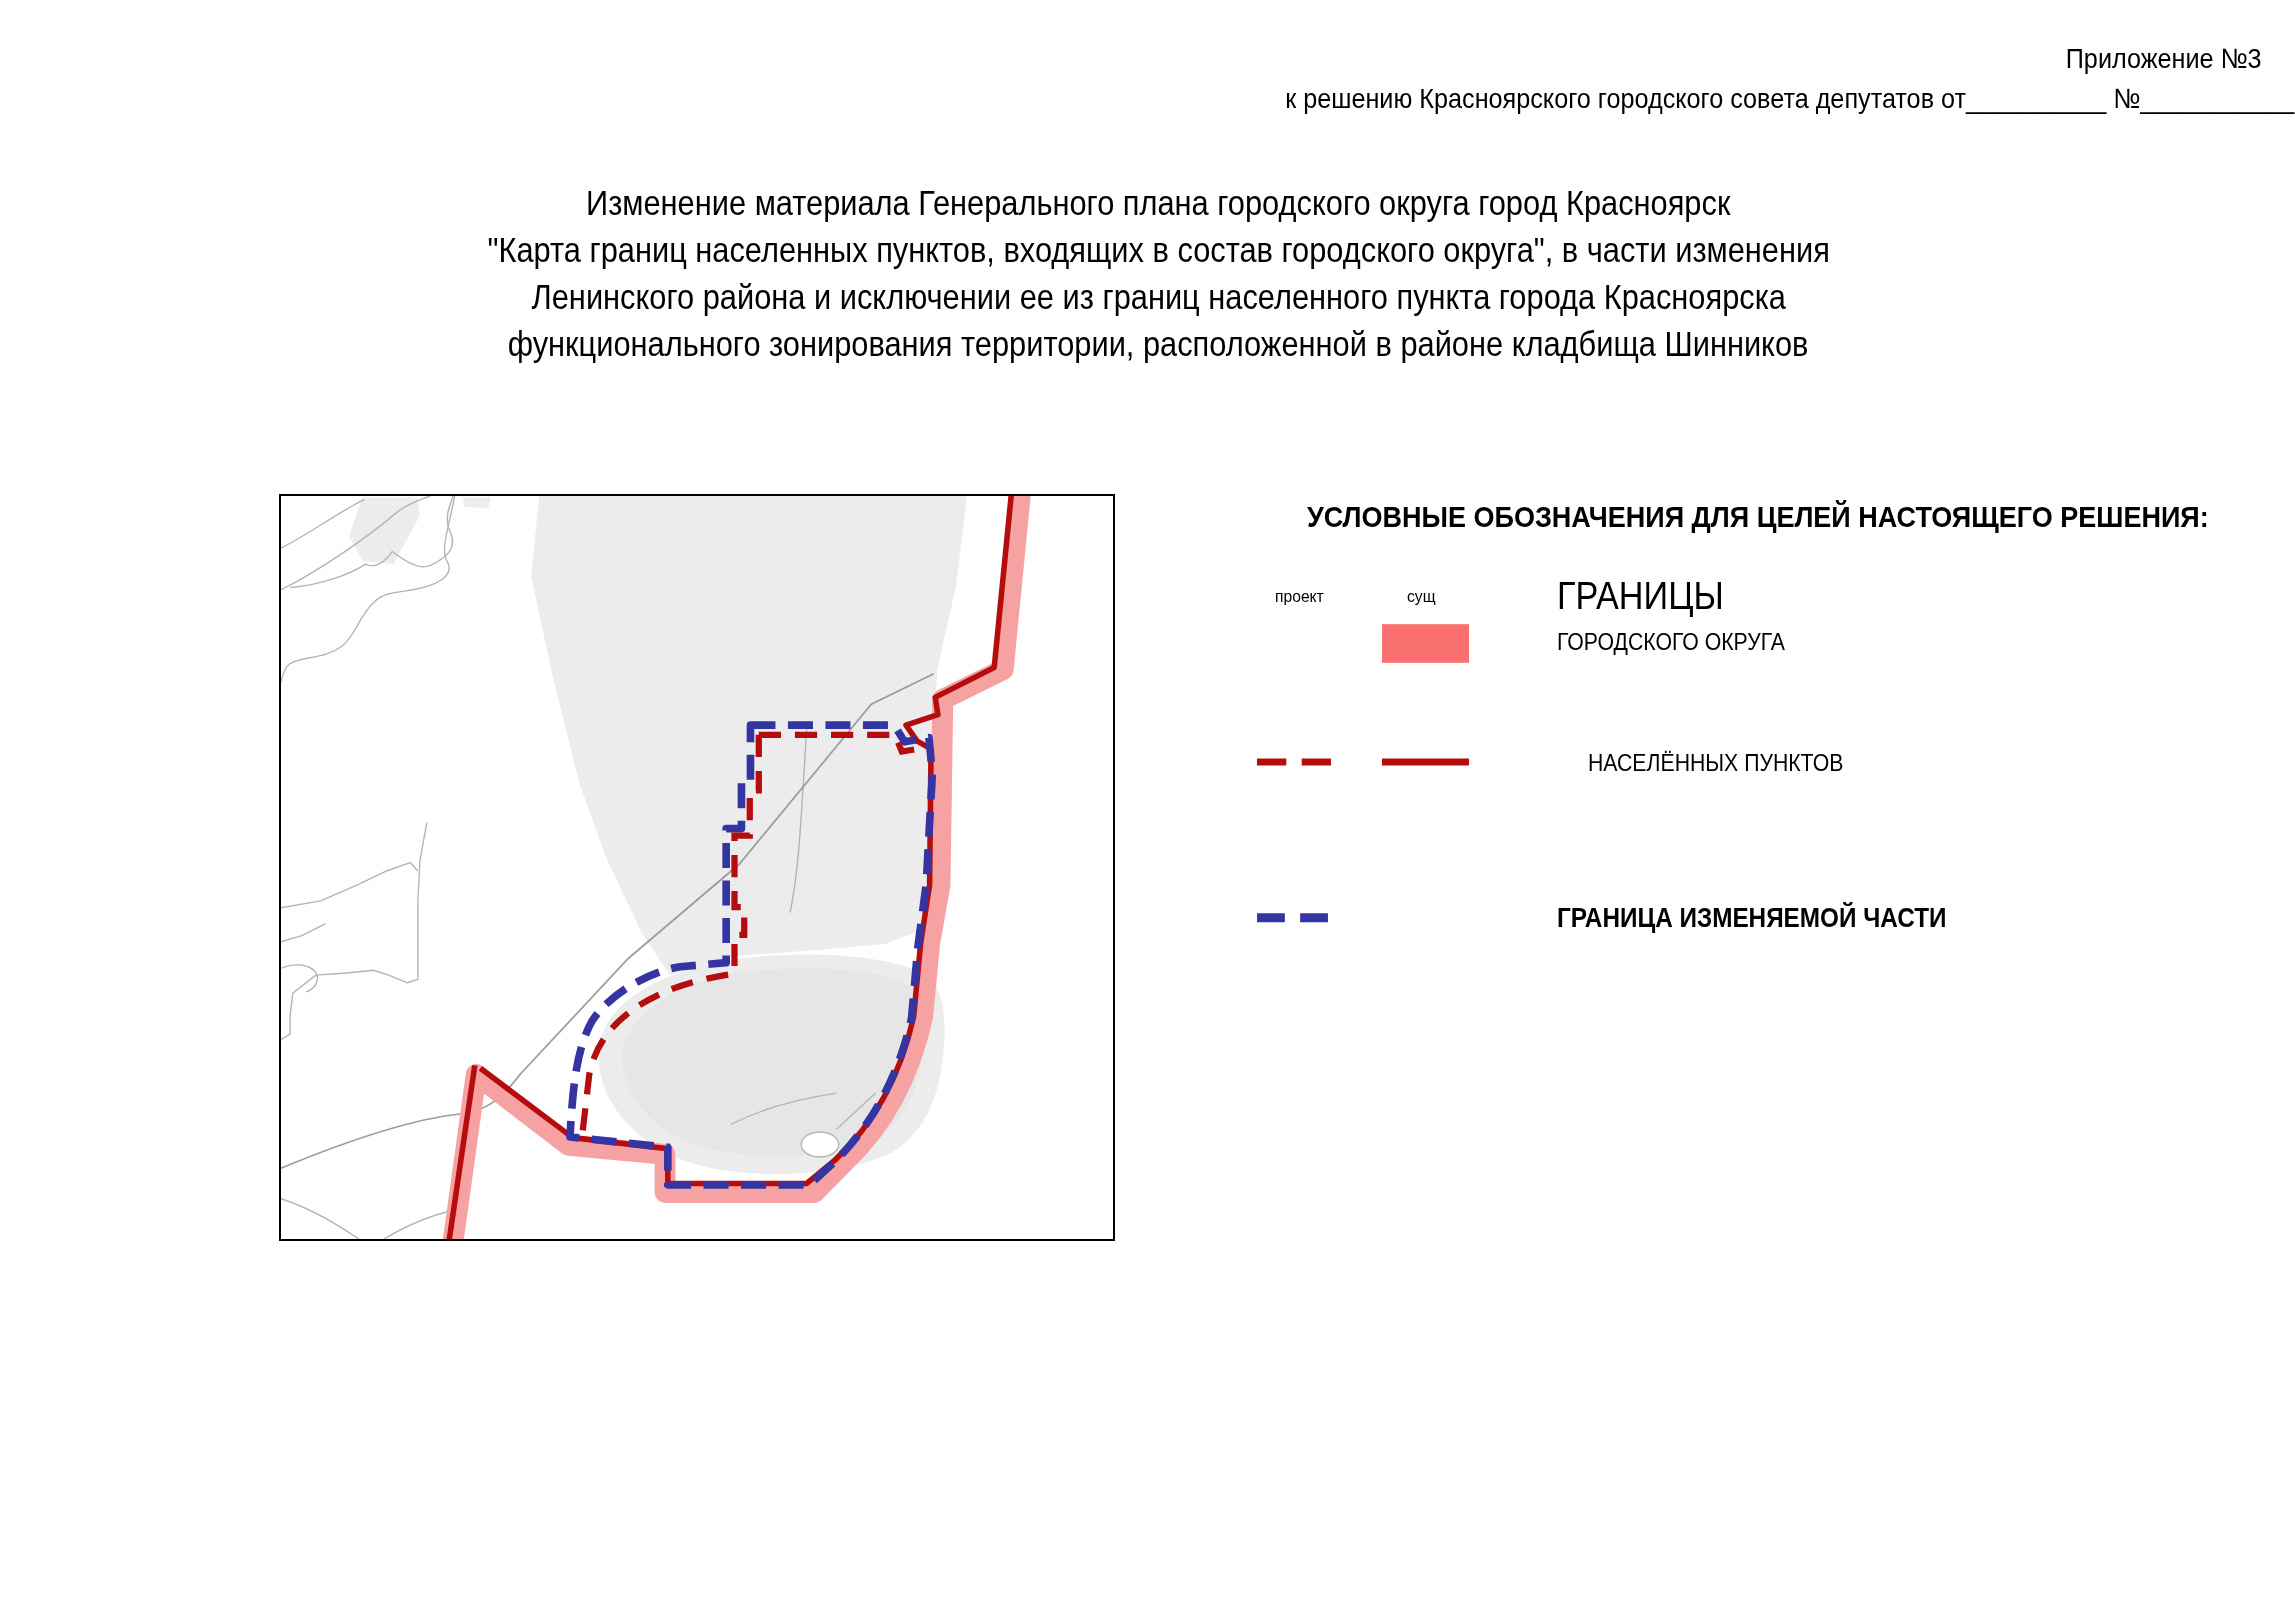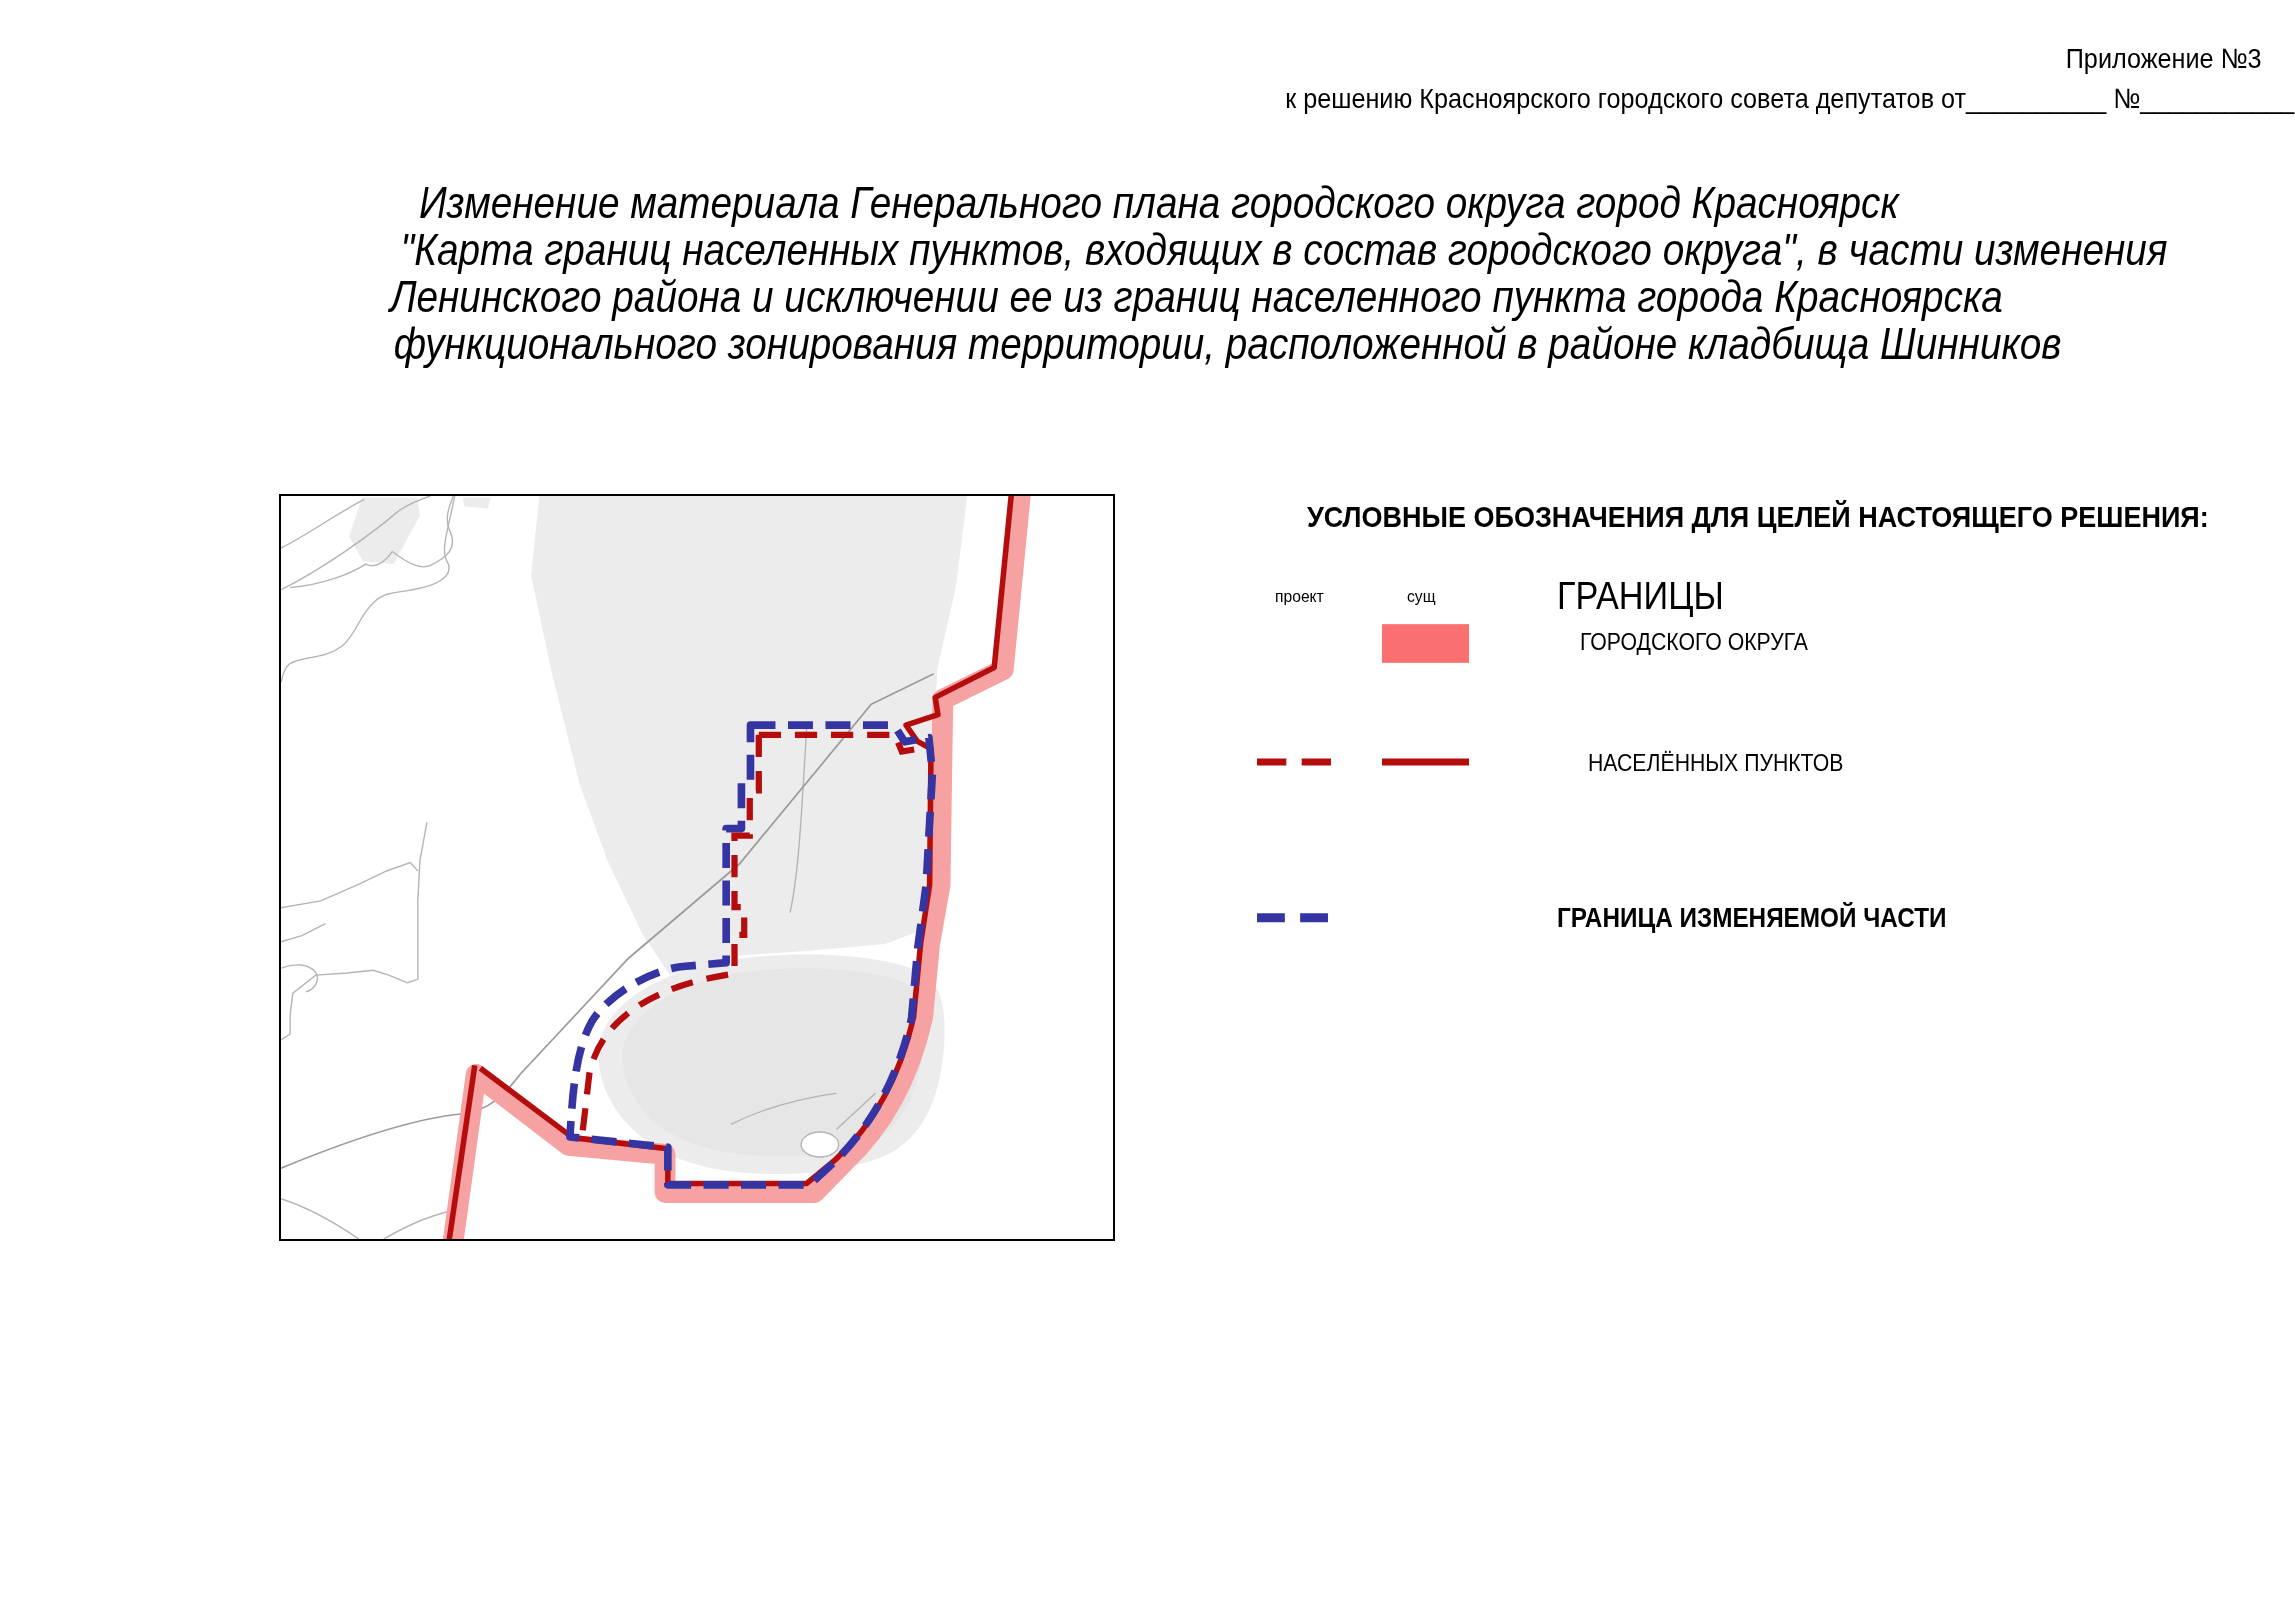--- a/index.html
+++ b/index.html
@@ -2,33 +2,33 @@
 <html style="font-size:11px"><head>
 <meta charset="utf-8">
 <style>
   html,body{margin:0;padding:0;background:#ffffff;}
   body{width:2295px;height:1623px;position:relative;overflow:hidden;
        font-family:"Liberation Sans","DejaVu Sans",sans-serif;color:#000;}
   .abs{position:absolute;}
   .hdr-right{right:33px;top:43px;font-size:28px;white-space:nowrap;}
   .hdr-line{right:1px;top:83px;font-size:28px;white-space:nowrap;}
   .doc-title{left:280px;top:179px;width:1757px;text-align:center;
-             font-size:44px;line-height:47px;white-space:nowrap;font-style:italic;}
+             font-size:35px;line-height:47px;white-space:nowrap;}
   .condense{display:inline-block;transform:scaleX(0.88);transform-origin:center top;}
   .condense-l{display:inline-block;transform:scaleX(0.90);transform-origin:left top;}
   .condense-r{display:inline-block;transform:scaleX(0.90);transform-origin:right top;}
   .map-frame{left:279px;top:494px;width:832px;height:743px;border:2.8px solid #000;background:#fff;}
   .map-frame svg{display:block;}
   .lgd-heading{left:1307px;top:500px;font-size:30px;font-weight:bold;white-space:nowrap;}
   .col-lbl{font-size:17.4px;white-space:nowrap;}
   .col-proekt{left:1275px;top:586px;}
   .col-sushch{left:1407px;top:586px;}
   .col-granitsy{left:1557px;top:575px;font-size:38px;font-weight:normal;}
   .lgd-item-label{left:1557px;font-size:23.6px;white-space:nowrap;}
-  .row1-lbl{top:629px;margin-left:23px;}
+  .row1-lbl{top:629px;}
   .row2-lbl{top:750px;margin-left:31px;}
   .row3-lbl{top:903px;font-size:27px;font-weight:bold;}
   .sw{position:absolute;}
   .sw-okrug{left:1382px;top:624px;}
   .sw-np-proekt{left:1257px;top:755px;}
   .sw-np-sushch{left:1382px;top:755px;}
   .sw-ch-proekt{left:1257px;top:910px;}
 </style>
 </head>
 <body>

